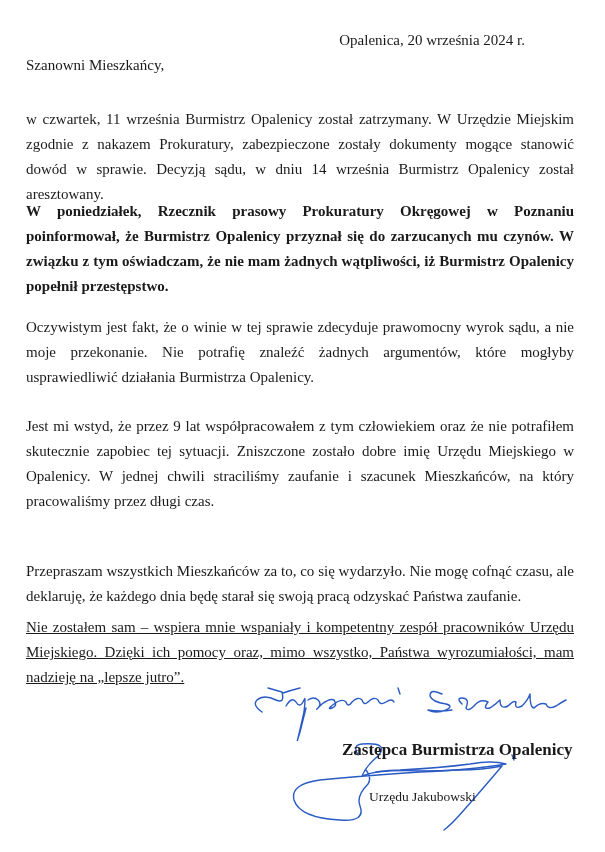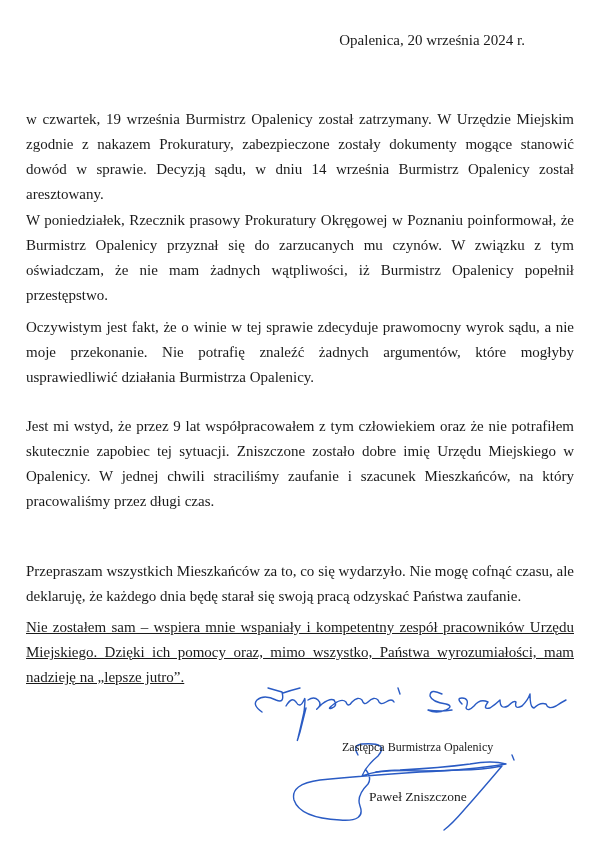--- a/index.html
+++ b/index.html
@@ -4,38 +4,39 @@
 <style>
   html, body { margin: 0; padding: 0; background: #ffffff; }
   body { width: 605px; height: 852px; position: relative; overflow: hidden;
          font-family: "Liberation Serif", serif; color: #1a1a1a; }
   .page { position: absolute; left: 0; top: 0; width: 581px; height: 852px; }
   .date { position: absolute; top: 32px; right: 56px; font-size: 15px; }
   .salutation { position: absolute; top: 57px; left: 26px; font-size: 15px; }
   .body { position: absolute; left: 26px; width: 548px; font-size: 15px; line-height: 25px; }
   .para { position: absolute; left: 0; width: 548px; margin: 0; text-align: justify; }
   .p1 { top: 107px; }
-  .p2 { top: 208px; }
+  .p2 { top: 199px; font-weight: bold; }
   .p3 { top: 315px; }
   .p4 { top: 414px; }
   .p5 { top: 559px; }
   .p6 { top: 615px; text-decoration: underline; }
   .sig-svg { position: absolute; left: 0; top: 0; width: 605px; height: 852px; pointer-events: none; }
-  .title-line { position: absolute; top: 740px; left: 342px; font-size: 12px; }
+  .title-line { position: absolute; top: 740px; left: 342px; font-size: 17px; font-weight: bold; }
   .name-line { position: absolute; top: 789px; left: 369px; font-size: 13.5px; }
   .ink { fill: none; stroke: #2a5bc4; stroke-width: 1.4; stroke-linecap: round; stroke-linejoin: round; }
 </style>
 </head>
 <body>
 
 <div class="page">
   <div class="date">Opalenica, 20 września 2024 r.</div>
+  <div class="salutation">Szanowni Mieszkańcy,</div>
 
   <div class="body">
-    <p class="para p1">w czwartek, 19 września Burmistrz Opalenicy został zatrzymany. W Urzędzie Miejskim zgodnie z nakazem Prokuratury, zabezpieczone zostały dokumenty mogące stanowić dowód w sprawie. Decyzją sądu, w dniu 14 września Burmistrz Opalenicy został aresztowany.</p>
+    <p class="para p1">w czwartek, 11 września Burmistrz Opalenicy został zatrzymany. W Urzędzie Miejskim zgodnie z nakazem Prokuratury, zabezpieczone zostały dokumenty mogące stanowić dowód w sprawie. Decyzją sądu, w dniu 14 września Burmistrz Opalenicy został aresztowany.</p>
     <p class="para p2">W poniedziałek, Rzecznik prasowy Prokuratury Okręgowej w Poznaniu poinformował, że Burmistrz Opalenicy przyznał się do zarzucanych mu czynów. W związku z tym oświadczam, że nie mam żadnych wątpliwości, iż Burmistrz Opalenicy popełnił przestępstwo.</p>
     <p class="para p3">Oczywistym jest fakt, że o winie w tej sprawie zdecyduje prawomocny wyrok sądu, a nie moje przekonanie. Nie potrafię znaleźć żadnych argumentów, które mogłyby usprawiedliwić działania Burmistrza Opalenicy.</p>
     <p class="para p4">Jest mi wstyd, że przez 9 lat współpracowałem z tym człowiekiem oraz że nie potrafiłem skutecznie zapobiec tej sytuacji. Zniszczone zostało dobre imię Urzędu Miejskiego w Opalenicy. W jednej chwili straciliśmy zaufanie i szacunek Mieszkańców, na który pracowaliśmy przez długi czas.</p>
     <p class="para p5">Przepraszam wszystkich Mieszkańców za to, co się wydarzyło. Nie mogę cofnąć czasu, ale deklaruję, że każdego dnia będę starał się swoją pracą odzyskać Państwa zaufanie.</p>
     <p class="para p6">Nie zostałem sam – wspiera mnie wspaniały i kompetentny zespół pracowników Urzędu Miejskiego. Dzięki ich pomocy oraz, mimo wszystko, Państwa wyrozumiałości, mam nadzieję na „lepsze jutro”.</p>
   </div>
 
   <svg class="sig-svg" viewBox="0 0 605 852">
     <g>
 
@@ -48,14 +49,14 @@
       <path class="ink" d="M 462 704 Q 456 698 462 698 Q 470 698 466 708 Q 468 712 474 706 Q 480 698 488 702 Q 482 710 490 708 Q 496 704 500 700 Q 500 710 508 706 Q 514 700 516 702 Q 514 710 522 706 Q 528 700 530 694 Q 530 708 534 708 Q 540 702 546 704 Q 548 710 556 706 Q 562 702 566 700" style="stroke: rgb(42, 91, 196);"></path>
     </g>
     <g>
       <path class="ink" d="M 358 755 Q 352 745 362 744 Q 390 742 378 756 Q 366 766 362 776 Q 378 770 400 770 Q 440 768 470 764 Q 492 760 506 764 Q 470 770 420 772 Q 360 776 320 780 Q 290 784 294 800 Q 300 818 340 820 Q 366 822 360 806 Q 356 796 368 784 Q 372 778 366 770" style="stroke: rgb(42, 91, 196);"></path>
       <path class="ink" d="M 376 772 Q 400 770 420 771 Q 440 771 460 770 Q 482 770 502 766 Q 480 792 464 810 Q 452 824 444 830" style="stroke: rgb(42, 91, 196);"></path>
       <path class="ink" d="M 512 755 L 514 760" style="stroke: rgb(42, 91, 196);"></path>
     </g>
   </svg>
 
   <div class="title-line">Zastępca Burmistrza Opalenicy</div>
-  <div class="name-line">Paweł Zniszczone</div>
+  <div class="name-line">Urzędu Jakubowski</div>
 </div>
 
 </body></html>

